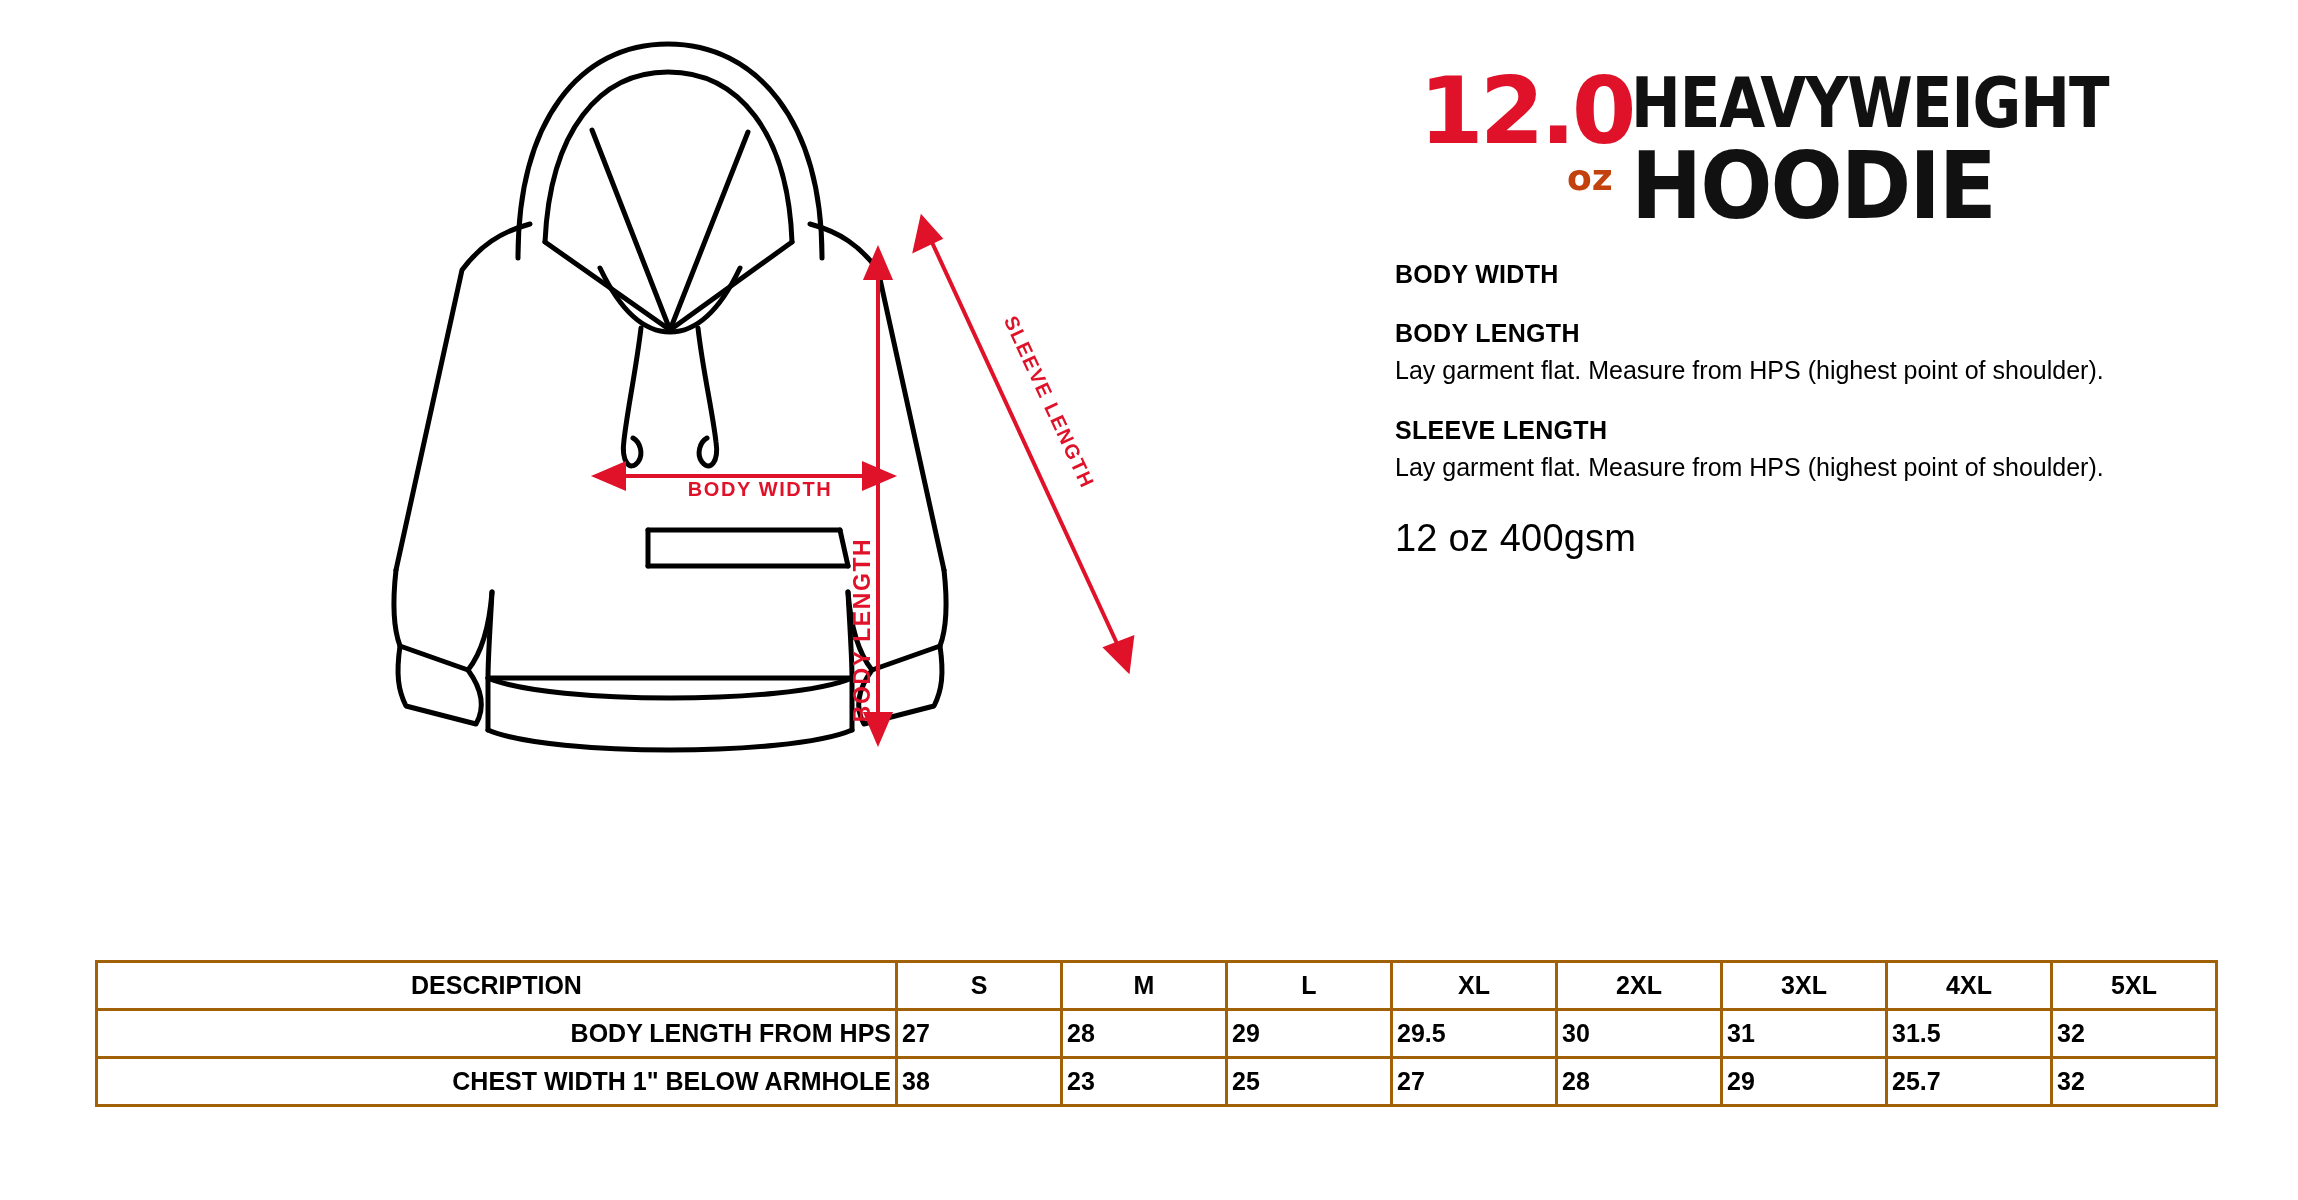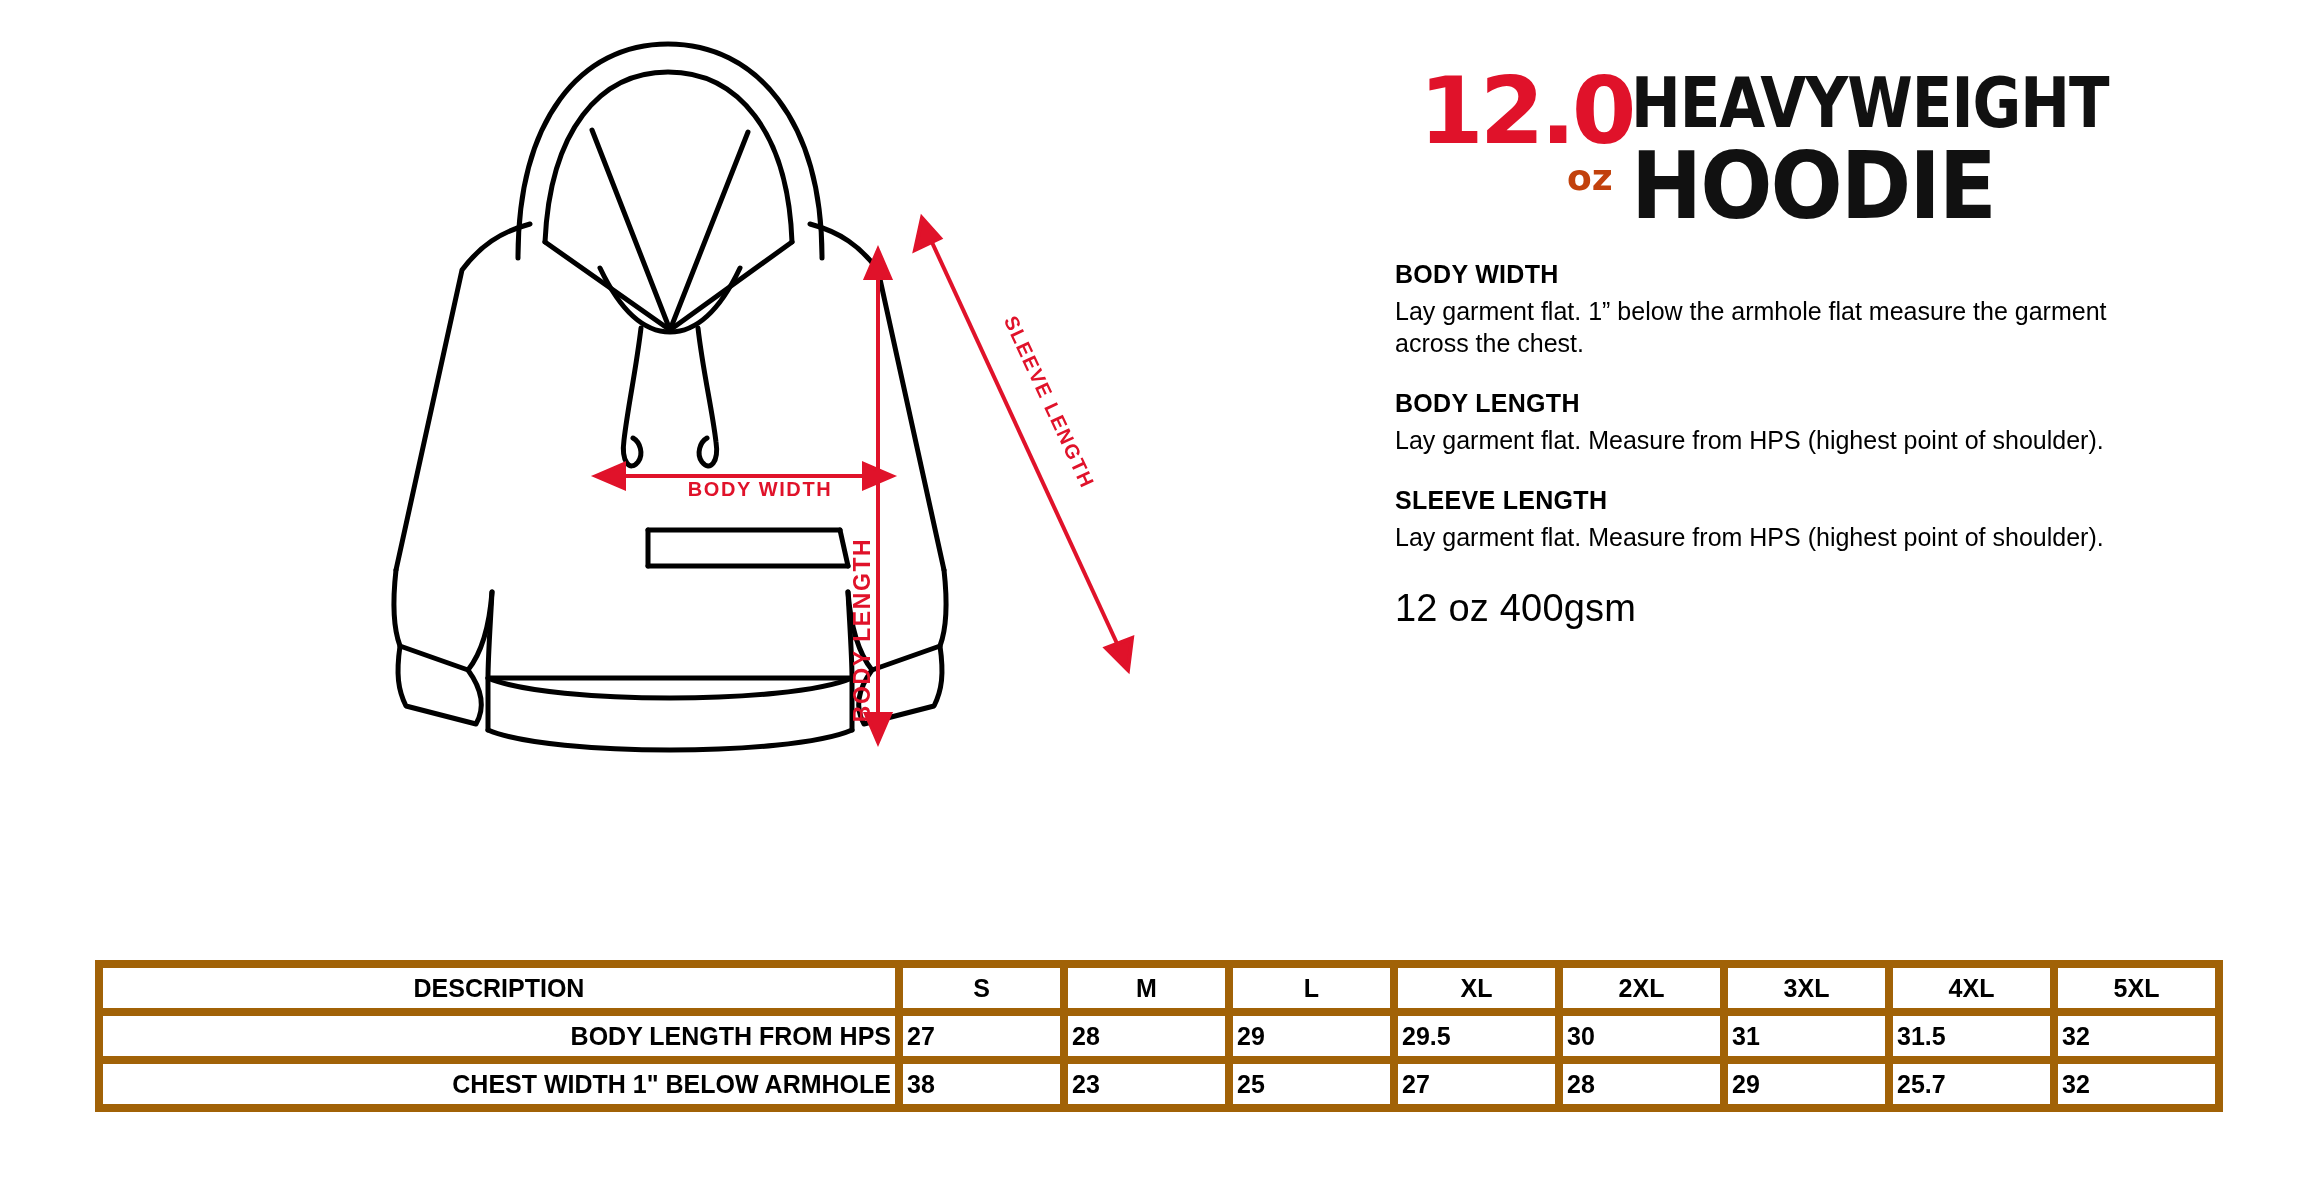--- a/index.html
+++ b/index.html
@@ -122,21 +122,21 @@
     top: 960px;
     width: 2120px;
   }
   table.size-table {
     border-collapse: collapse;
     width: 2120px;
     table-layout: fixed;
   }
   table.size-table th,
   table.size-table td {
-    border: 8px solid #a16207;
+    border: 3px solid #a16207;
     font-size: 25px;
     font-weight: bold;
     height: 48px;
     padding: 0 4px;
     box-sizing: border-box;
   }
   table.size-table th.desc-head {
     text-align: center;
   }
   table.size-table th.size-head {
@@ -232,21 +232,20 @@
     <div class="logo-block">
       <div class="logo-12">12.0</div>
       <div class="logo-oz">oz</div>
       <div class="logo-heavy">HEAVYWEIGHT</div>
       <div class="logo-hoodie">HOODIE</div>
     </div>
 
     <div class="measure-list">
       <div class="measure-item">
         <div class="measure-title">BODY WIDTH</div>
-        <div class="measure-desc">Lay garment flat. 1” below the armhole flat measure the garment across the chest.</div>
       </div>
       <div class="measure-item">
         <div class="measure-title">BODY LENGTH</div>
         <div class="measure-desc">Lay garment flat. Measure from HPS (highest point of shoulder).</div>
       </div>
       <div class="measure-item">
         <div class="measure-title">SLEEVE LENGTH</div>
         <div class="measure-desc">Lay garment flat. Measure from HPS (highest point of shoulder).</div>
       </div>
     </div>

